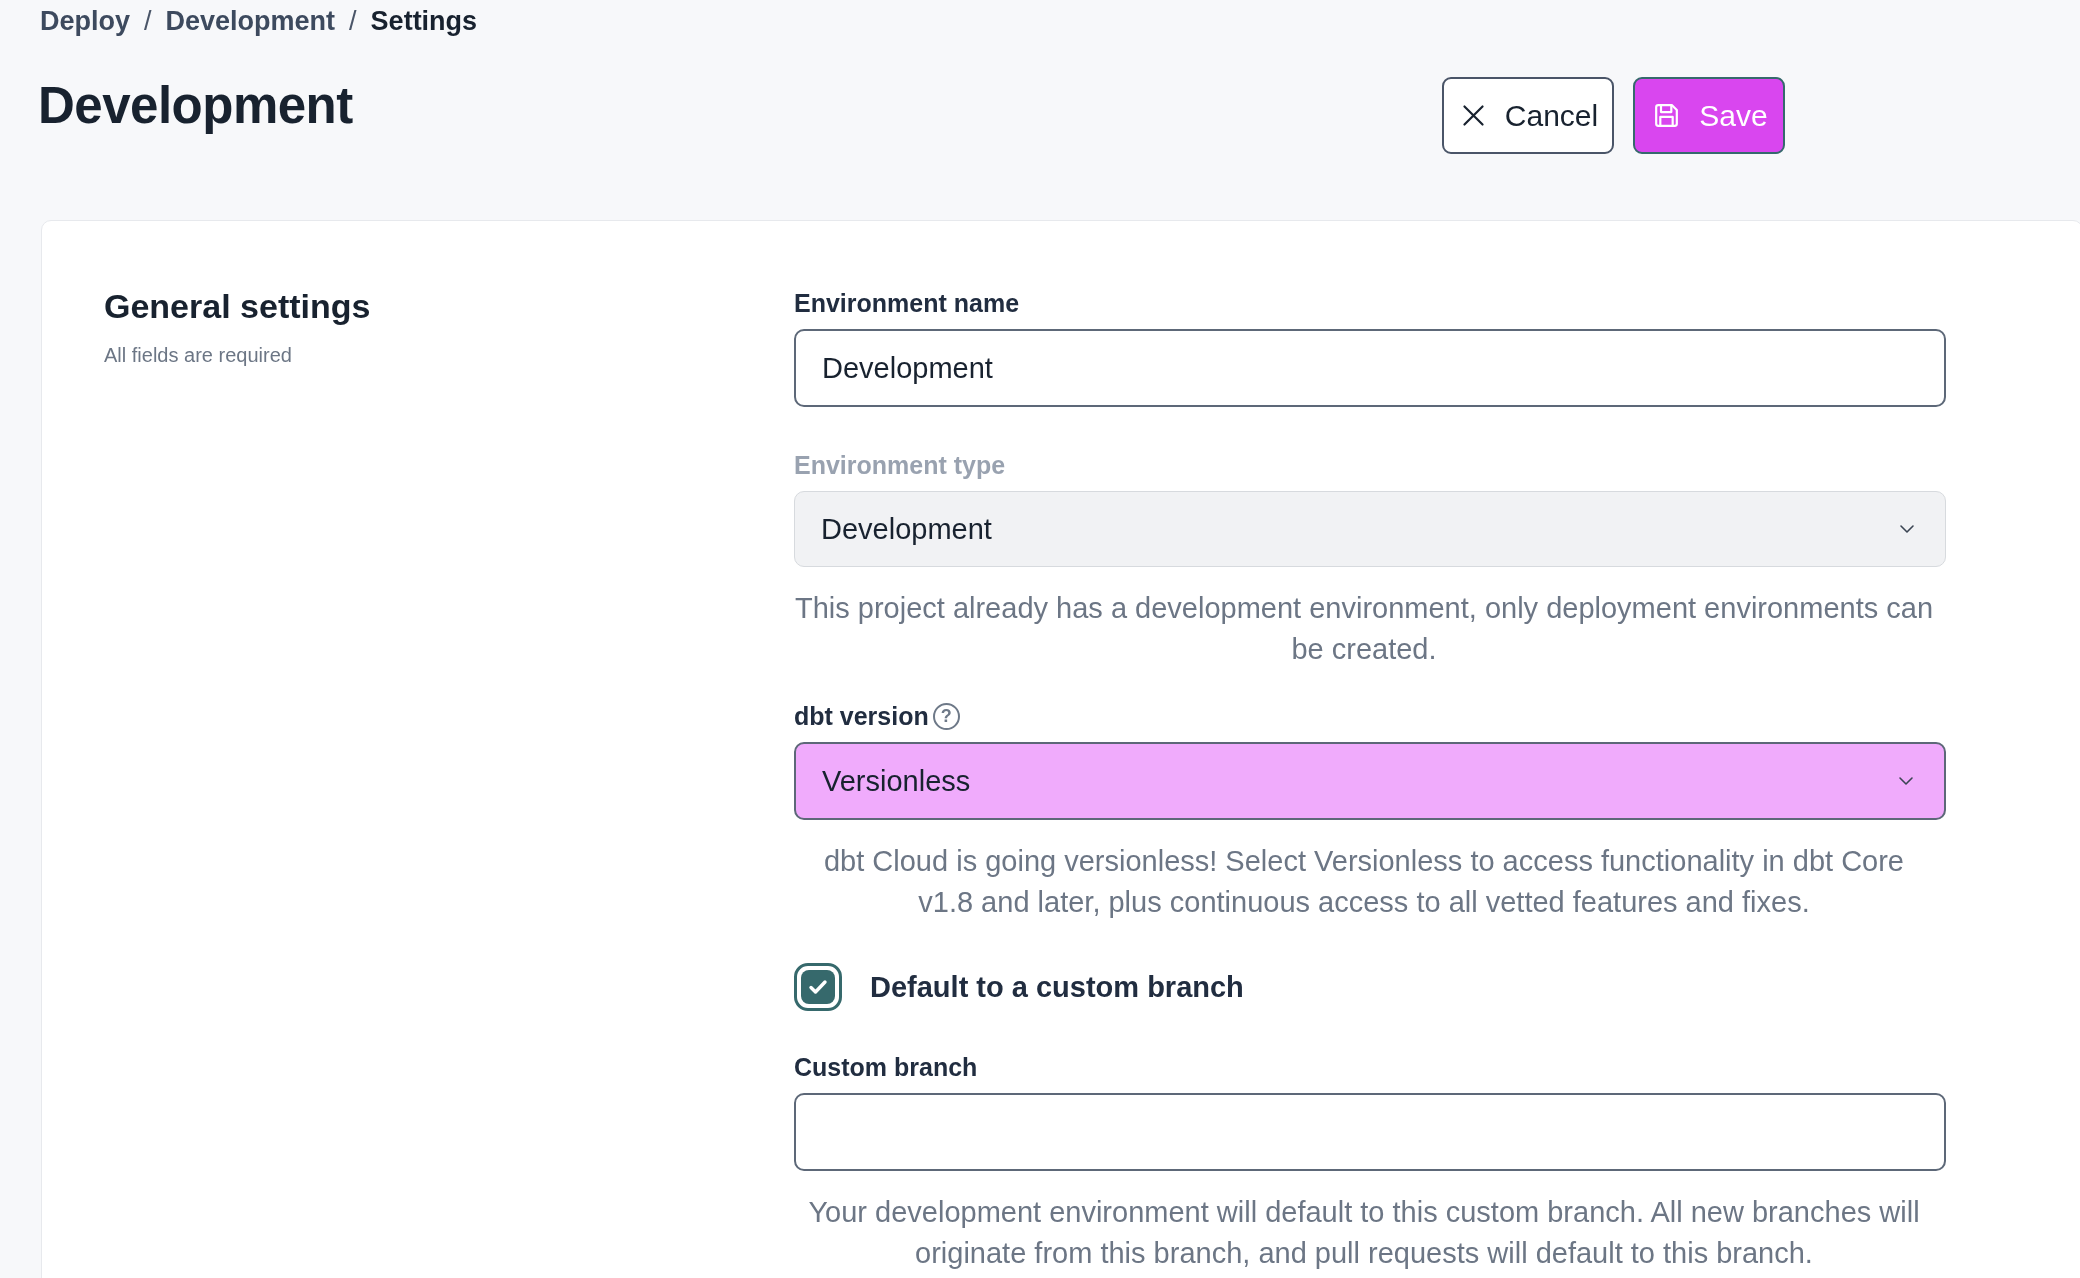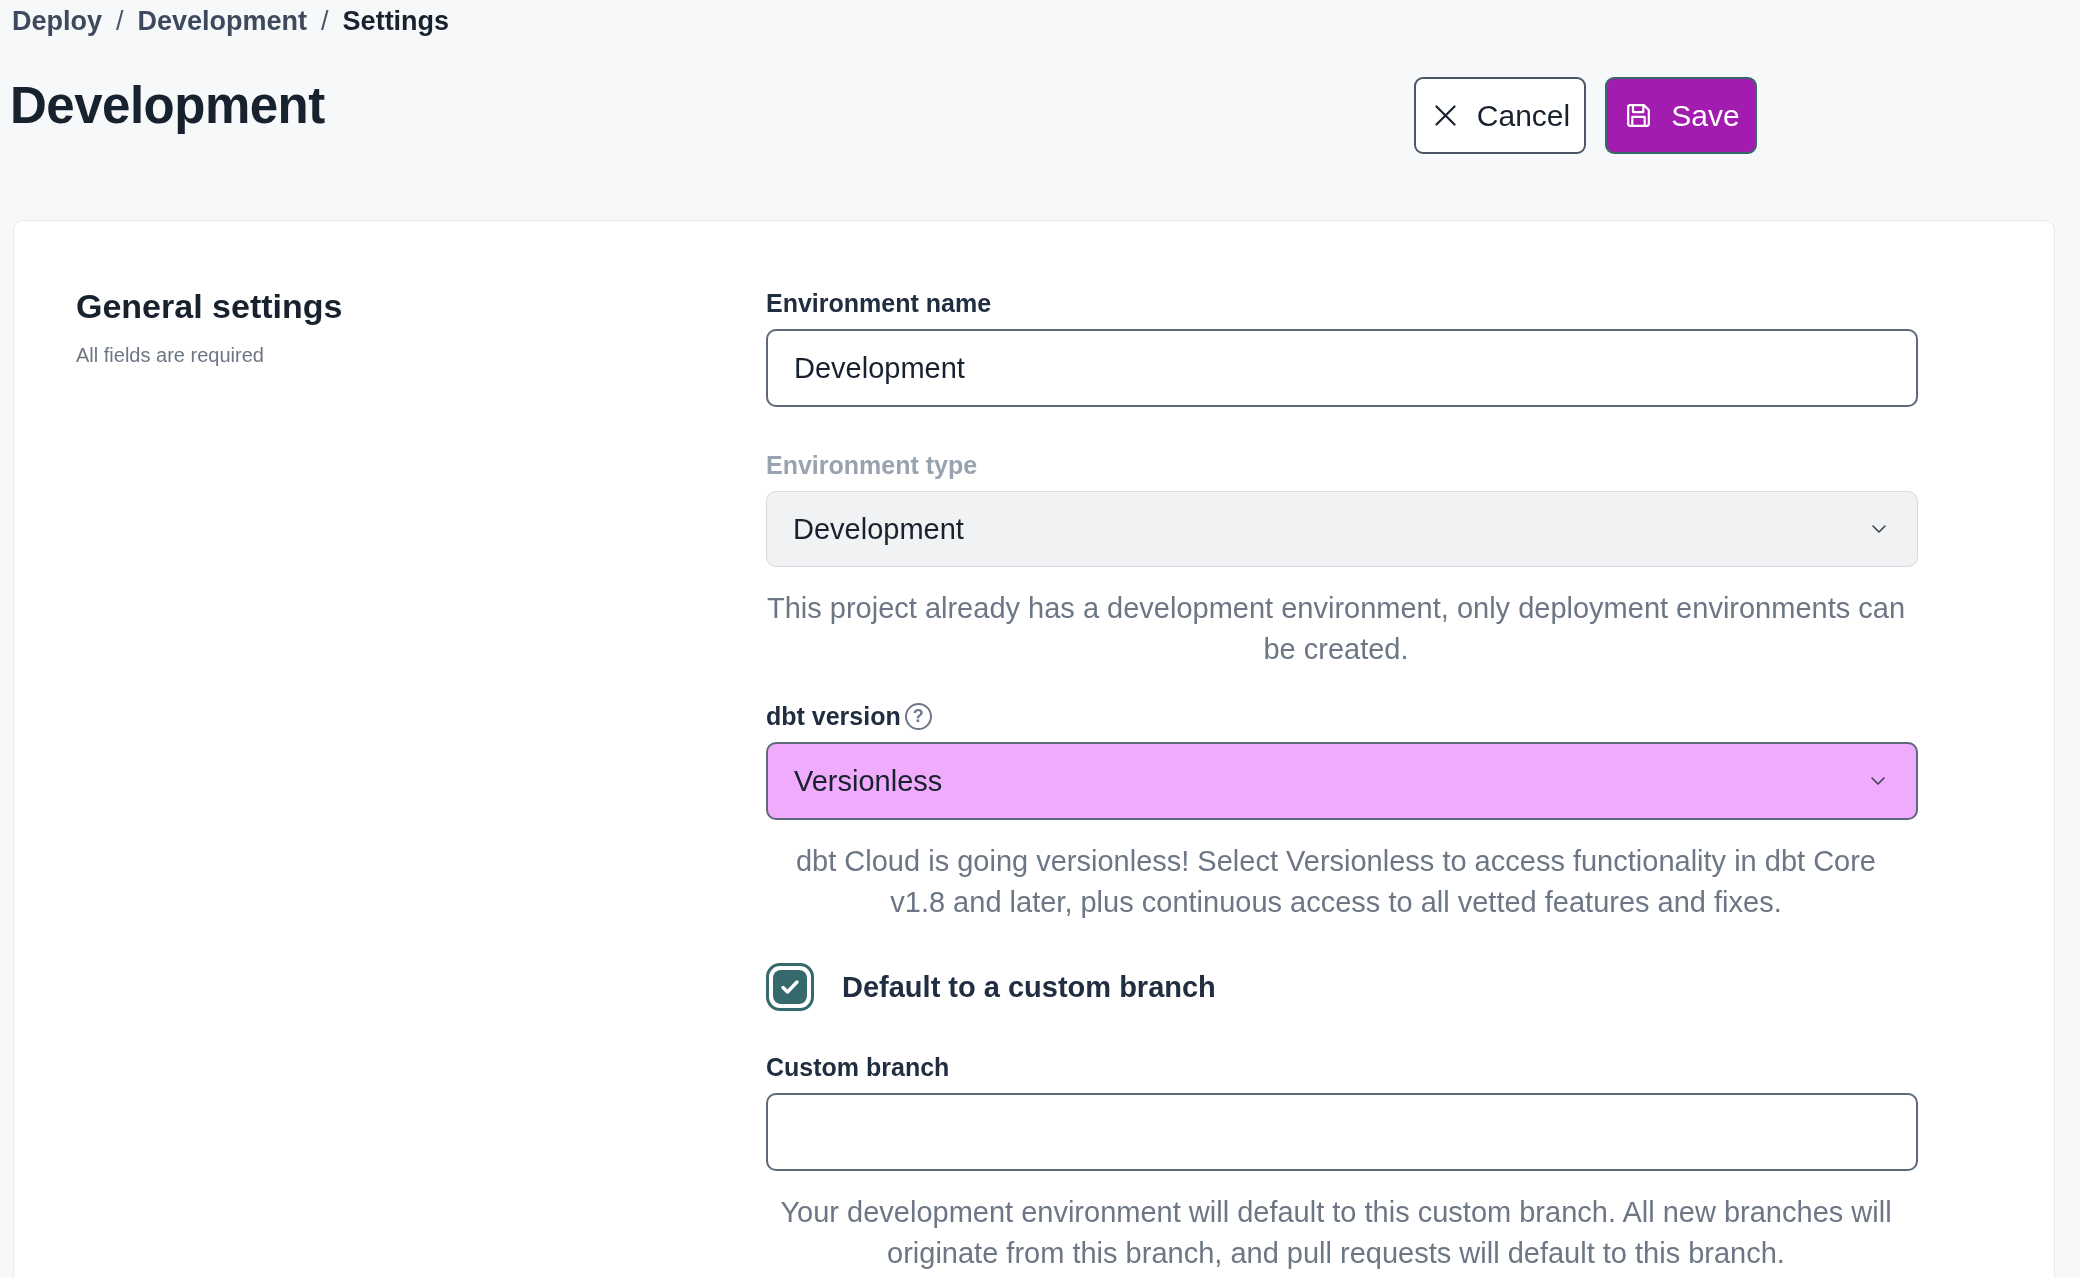--- a/index.html
+++ b/index.html
@@ -3,21 +3,21 @@
 <meta charset="utf-8">
 <style>
   * { margin: 0; padding: 0; box-sizing: border-box; }
   html, body {
     width: 2080px; height: 1278px;
     overflow: hidden;
     background: #f7f8fa;
     font-family: "Liberation Sans", "DejaVu Sans", sans-serif;
     color: #1c2736;
   }
-  .page { position: relative; width: 1780px; height: 1278px; }
+  .page { position: relative; width: 1780px; height: 1278px; margin-left: 28px; }
 
   
   .breadcrumb {
     position: absolute; left: 12px; top: 6px;
     display: flex; align-items: center; gap: 14px;
     font-size: 27px; font-weight: 700;
   }
   .crumb-link { color: #3d4a5e; cursor: pointer; }
   .crumb-sep { color: #4a5568; font-weight: 400; }
   .crumb-current { color: #18222f; }
@@ -36,21 +36,21 @@
     height: 77px; border-radius: 9px;
     display: flex; align-items: center; justify-content: center;
     gap: 16px; font-size: 30px; cursor: pointer;
     font-family: "Liberation Sans", sans-serif;
   }
   .btn-cancel {
     width: 172px; background: #ffffff;
     border: 2px solid #4a5568; color: #18222f; font-weight: 400;
   }
   .btn-save {
-    width: 152px; background: #a21caf;
+    width: 152px; background: #d946ef;
     border: 2px solid #36696c; color: #ffffff; font-weight: 400;
   }
   .btn svg { display: block; }
 
   
   .card {
     position: absolute; left: 13px; top: 220px;
     width: 2042px; height: 1100px;
     background: #ffffff;
     border: 1px solid #e7e9ed;

